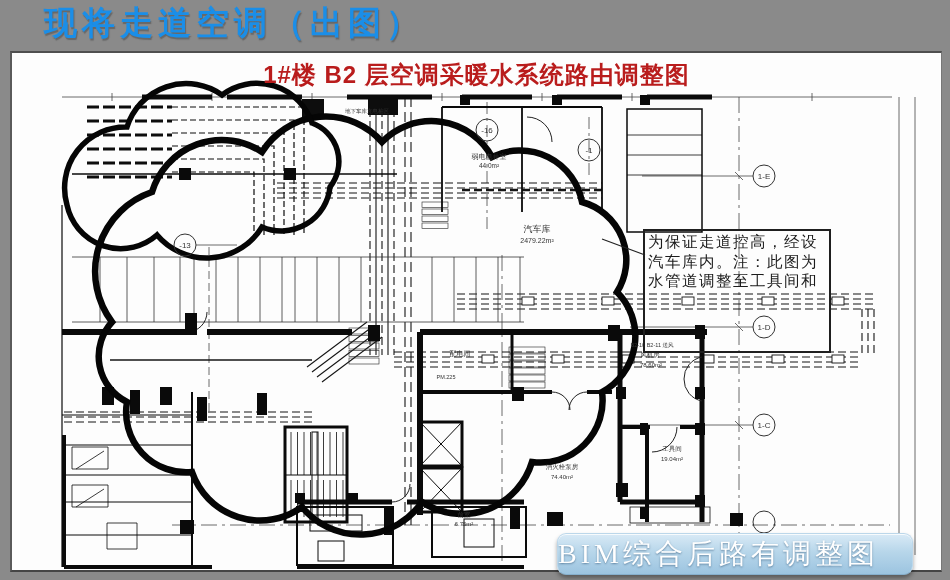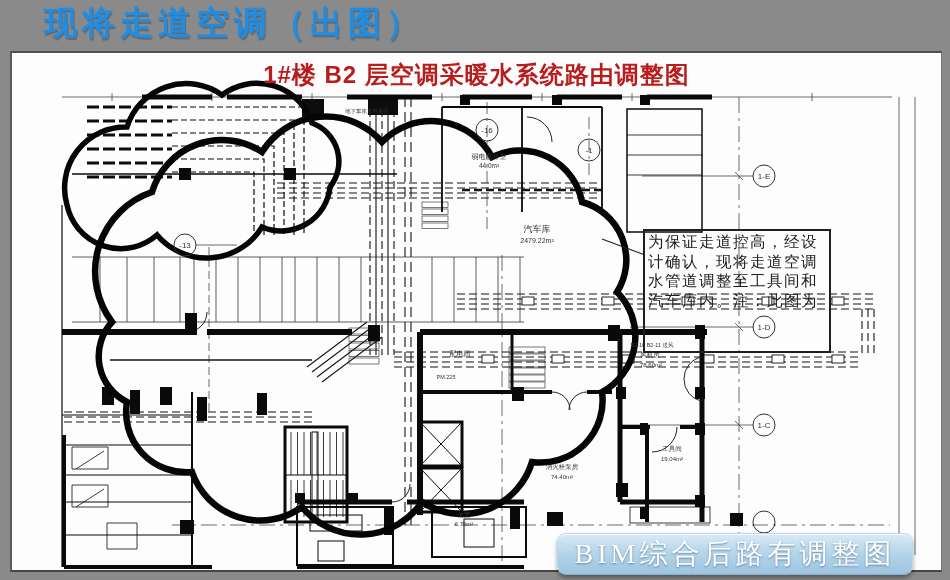--- a/index.html
+++ b/index.html
@@ -11,21 +11,21 @@
          border-top:2px solid #4f4f4f;border-left:2px solid #5a5a5a;
          border-bottom:2px solid #454545;border-right:1px solid #777;}
   .drawing-title{position:absolute;left:0;top:6px;width:100%;text-align:center;
                  font-size:24px;font-weight:bold;color:#b91c1c;letter-spacing:1px;}
   svg.plan{position:absolute;left:0;top:0;width:100%;height:100%;}
   .annotation{position:absolute;left:631px;top:142px;width:188px;height:124px;
               border:2px solid #1f1f1f;padding:1px 3px;box-sizing:border-box;
               font-size:15.5px;line-height:19.6px;color:#1b1b1b;font-weight:500;
               letter-spacing:1.5px;background:transparent;margin-top:34px;}
   .caption{position:absolute;left:557px;top:533px;width:354px;height:40px;
-           border-radius:9px;text-align:center;line-height:40px;
+           border-radius:9px;line-height:40px;
            background:linear-gradient(180deg,#d9eaf6 0%,#b7d6ea 45%,#9cc4e0 100%);
            border:1px solid #bcd7ea;border-bottom-color:#86afcc;
            box-shadow:0 3px 4px rgba(0,0,0,.35), inset 0 1px 0 rgba(255,255,255,.8);
            color:#ffffff;font-size:28px;letter-spacing:4px;
            font-family:"Liberation Serif",serif;
            text-shadow:0 1px 2px rgba(90,125,155,.9);}
   .svgtxt{font-family:"Liberation Sans",sans-serif;fill:#333;}
 </style>
 </head>
 <body>
@@ -264,21 +264,20 @@
         <text class="svgtxt" x="452" y="471" font-size="6" text-anchor="middle">6.75m²</text>
         <text class="svgtxt" x="355" y="58" font-size="5.5" fill="#666" text-anchor="middle">地下车库充电桩区</text>
         <text class="svgtxt" x="726" y="489" font-size="5.5" text-anchor="middle">B2-10 B2-1 送风</text>
       </g>
     </svg>
 
     <div class="drawing-title">1#楼 B2 层空调采暖水系统路由调整图</div>
 
     <div class="annotation">
       <div>为保证走道控高，经设</div>
-      <div>计确认，现将走道空调</div>
+      <div>汽车库内。注：此图为</div>
       <div>水管道调整至工具间和</div>
-      <div>汽车库内。注：此图为</div>
     </div>
   </div>
 
   <div class="caption">BIM综合后路有调整图</div>
 
 </div>
 
 </body></html>

